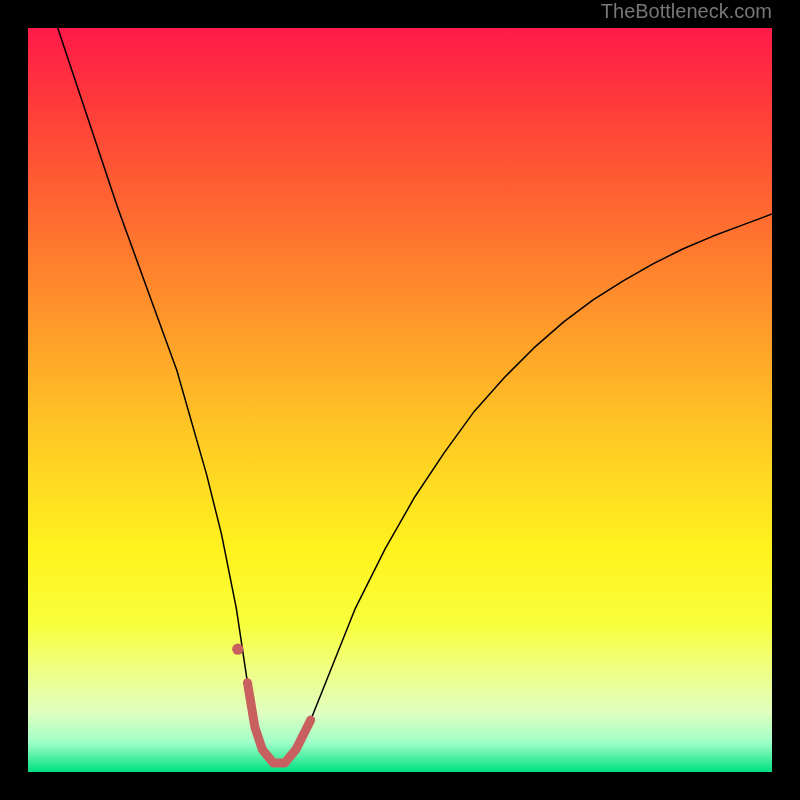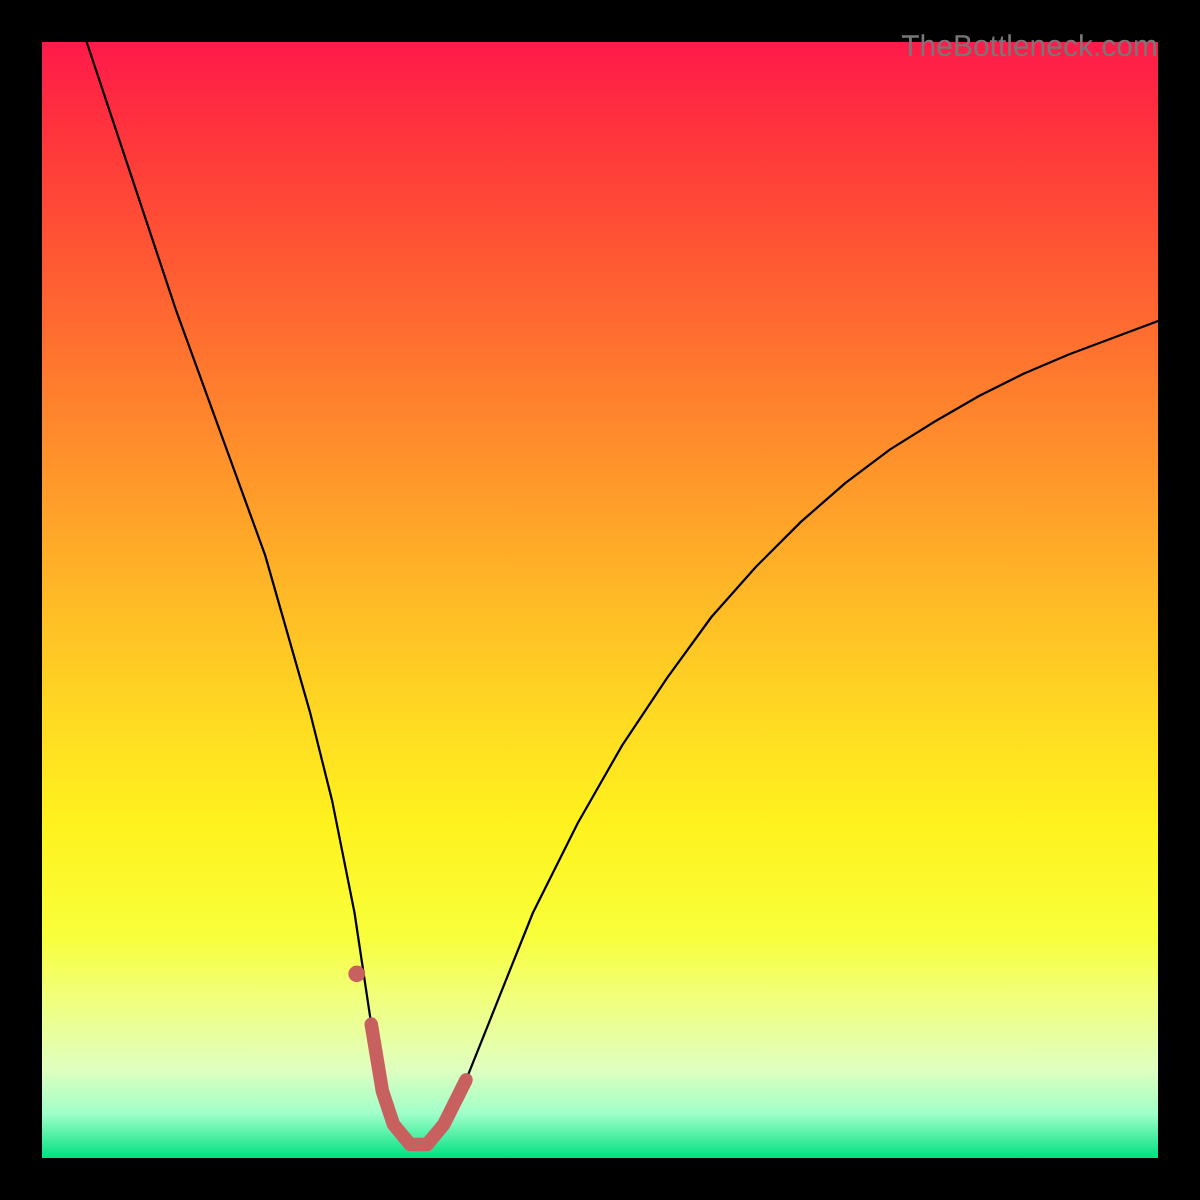--- a/index.html
+++ b/index.html
@@ -21,21 +21,21 @@
       #fff21e 70%,
       #f8ff3a 80%,
       #f0ff80 86%,
       #e0ffc0 92%,
       #a0ffc8 96%,
       #00e080 100%
     );
   }
   .watermark {
     position: absolute;
-    top: 20px;
+    top: 0;
     right: 28px;
     color: #777;
     font-size: 20px;
     font-weight: 500;
   }
   svg.curves {
     position: absolute;
     left: 0; top: 0;
     width: 100%; height: 100%;
   }

